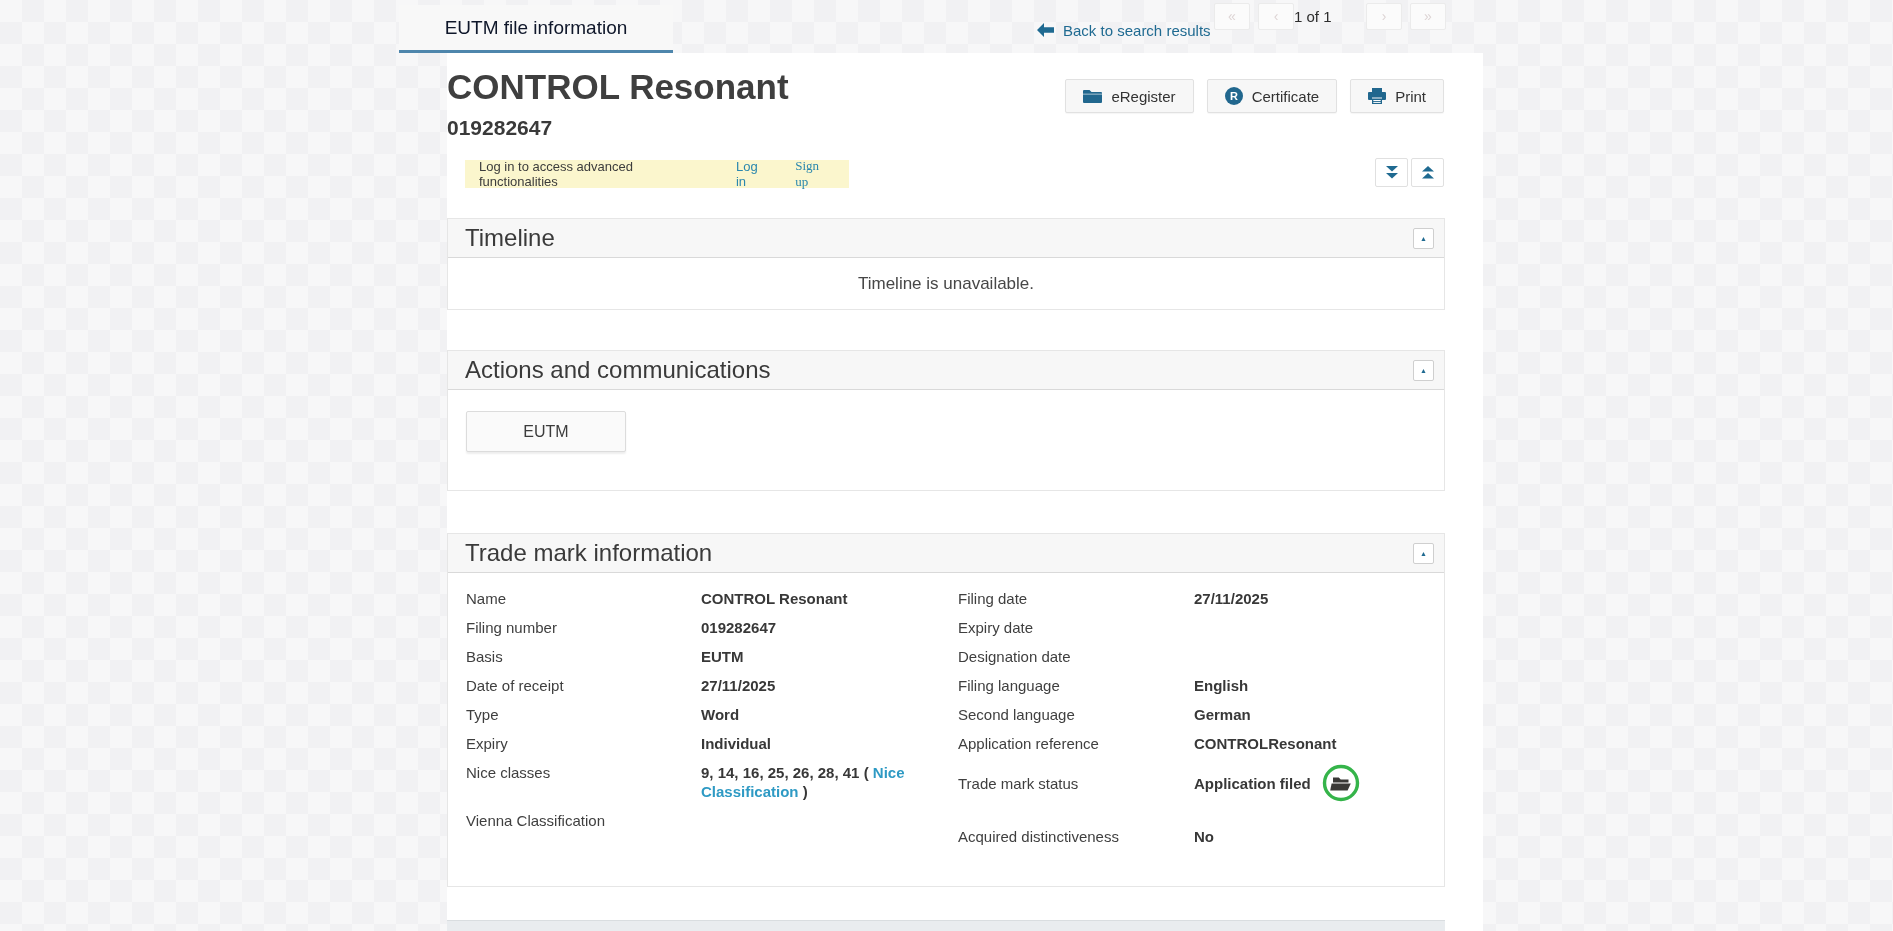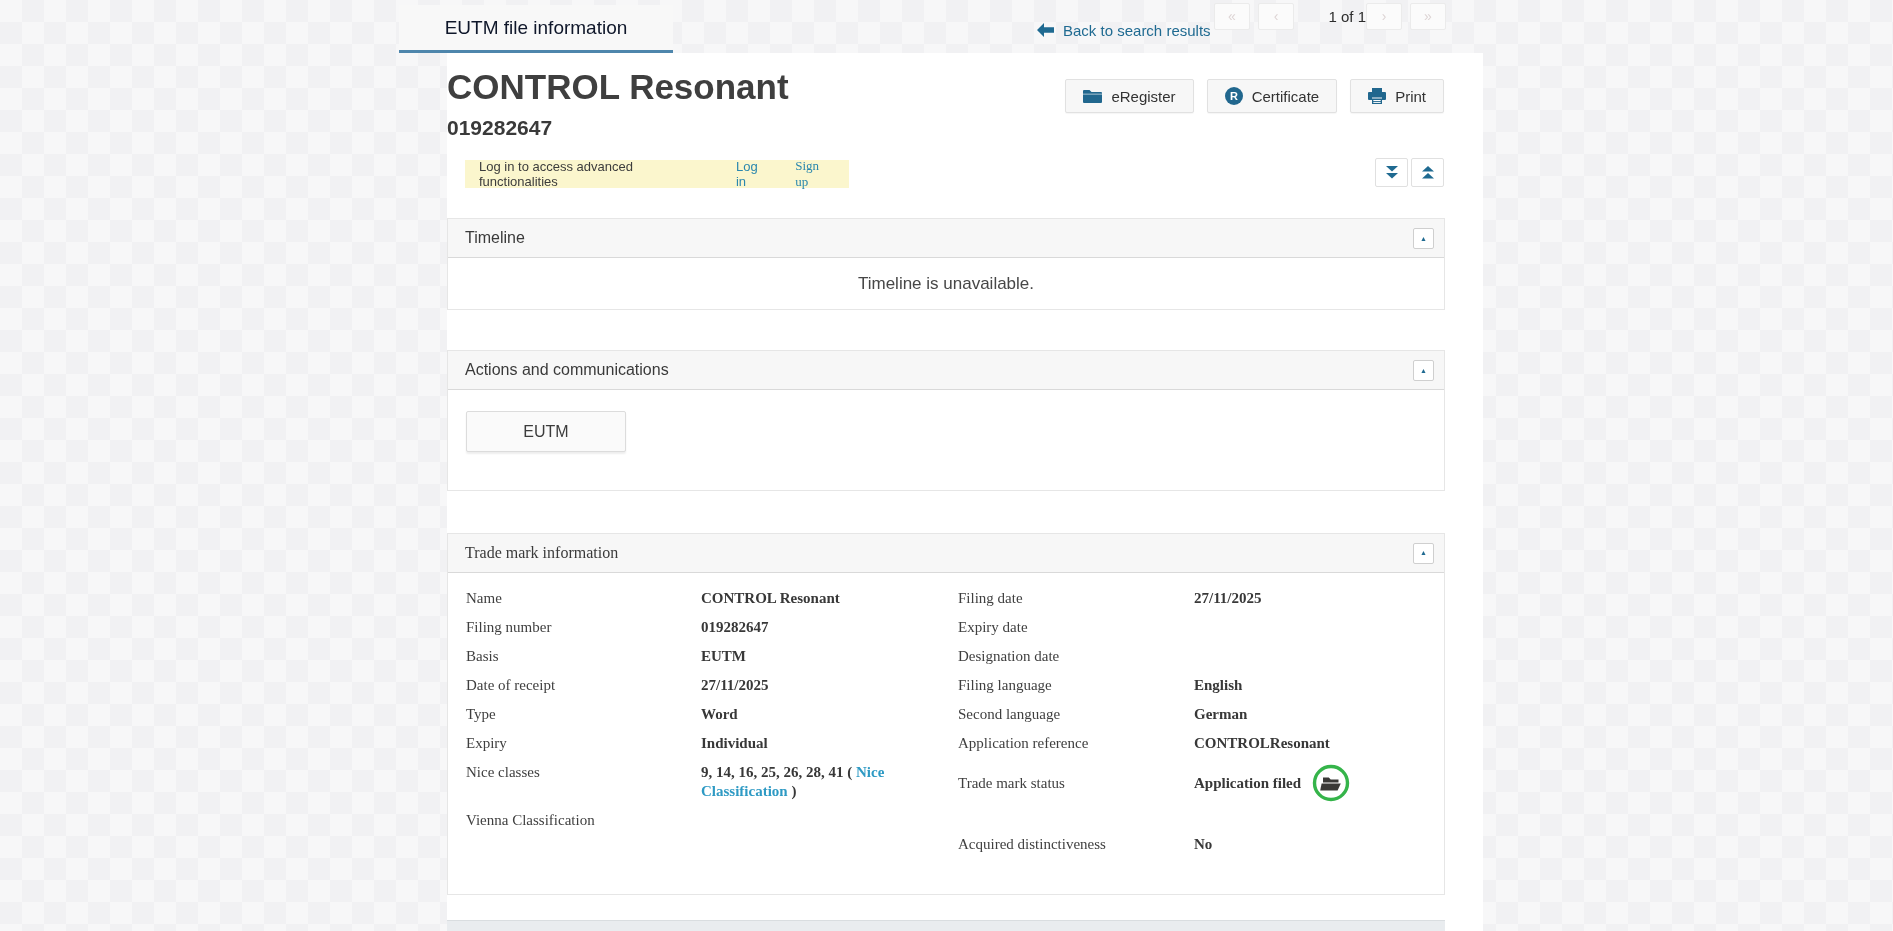--- a/index.html
+++ b/index.html
@@ -27,21 +27,21 @@
     position:absolute; left:1037px; top:19px; height:22px;
     display:flex; align-items:center; gap:9px;
     color:#1f6a91; font-size:15px; text-decoration:none; cursor:pointer;
   }
   .pager { position:absolute; left:1214px; top:3px; display:flex; align-items:center; }
   .pager-btn {
     width:36px; height:27px; background:#fbfbfb; border:1px solid #ebebeb;
     border-radius:2px; color:#ddd4d4; font-size:14px; line-height:25px; text-align:center;
   }
   .pager-btn + .pager-btn { margin-left:8px; }
-  .pager-pos { width:72px; text-align:right; font-size:15px; color:#2d2d2d; }
+  .pager-pos { width:72px; text-align:left; font-size:15px; color:#2d2d2d; }
 
   
   .panel { position:absolute; left:447px; top:53px; width:1036px; height:878px; background:#fff; }
 
   .tm-title { position:absolute; left:0; top:14px; font-size:35px; font-weight:bold; color:#3f3f3f; }
   .tm-number { position:absolute; left:0; top:63px; font-size:21px; font-weight:bold; color:#3a3a3a; }
 
   .actions-row { position:absolute; top:26px; right:39px; display:flex; gap:13px;justify-content:flex-end; }
   .tool-btn {
     height:34px; padding:0 17px; background:#f7f7f7; border:1px solid #e1e1e1; border-radius:2px;
@@ -60,26 +60,26 @@
   .panel-chevrons { position:absolute; left:928px; top:105px; display:flex; gap:3px; }
   .chev-btn {
     width:33px; height:29px; background:#fff; border:1px solid #e0e0e0; border-radius:2px;
     display:flex; align-items:center; justify-content:center; cursor:pointer;
   }
 
   
   .section { position:absolute; left:0; width:998px; background:#fff; border:1px solid #e6e6e6; }
   .sec-timeline  { top:165px; }
   .sec-actions   { top:297px; }
-  .sec-tm        { top:480px;font-family:Liberation Serif, serif; }
+  .sec-tm        { top:480px; }
   .sec-header {
     height:39px; background:#f7f7f7; border-bottom:1px solid #d9d9d9;
     display:flex; align-items:center; padding:0 10px 0 17px;
   }
-  .sec-title { font-size:16px; color:#3a3a3a; }
+  .sec-title { font-size:24px; color:#3a3a3a; }
   .sec-collapse {
     margin-left:auto; width:21px; height:21px; background:#fff; border:1px solid #cfcfcf; border-radius:2px;
     display:flex; align-items:center; justify-content:center; color:#1f6a91; font-size:7px; cursor:pointer;
   }
 
   .timeline-body { height:51px; display:flex; align-items:center; justify-content:center; font-size:17px; color:#474747; }
 
   .actions-body { position:relative; height:100px; }
   .eutm-tab {
     position:absolute; left:18px; top:21px; width:160px; height:41px;
@@ -93,21 +93,21 @@
   .col-right { width:488px; }
   .info-row { display:flex; margin-bottom:10px; }
   .info-row .lbl { flex:0 0 auto; font-size:15px; color:#3f3f3f; line-height:19px; }
   .col-left  .lbl { width:235px; }
   .col-right .lbl { width:236px; }
   .info-row .val { font-size:15px; font-weight:bold; color:#383838; line-height:19px; }
   .col-left .val { width:257px; }
   .val a { color:#2e9ac4; text-decoration:none; cursor:pointer; }
   .status-row { align-items:center; }
   .status-val { display:flex; align-items:center; gap:10px; }
-  .gap-above { margin-top:32px; }
+  .gap-above { margin-top:24px; }
 
   .next-section-strip {
     position:absolute; left:0; top:867px; width:998px; height:11px;
     background:#e9ecef; border-top:1px solid #d9dde0;
   }
   svg { display:block; }
 </style>
 </head>
 <body>
 

